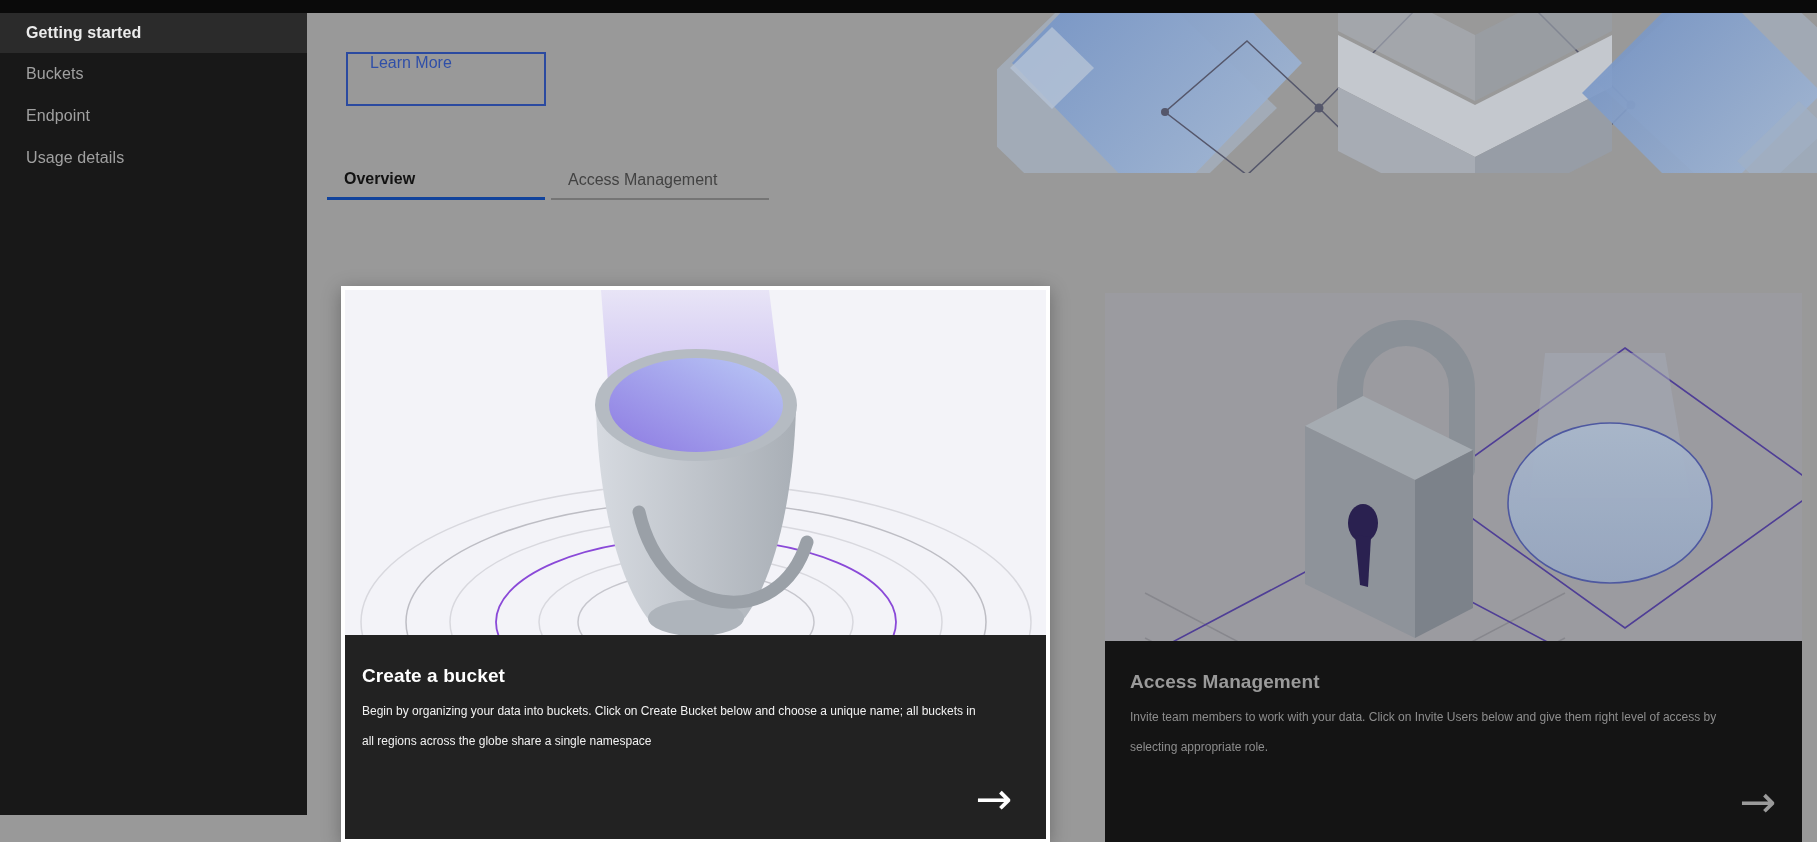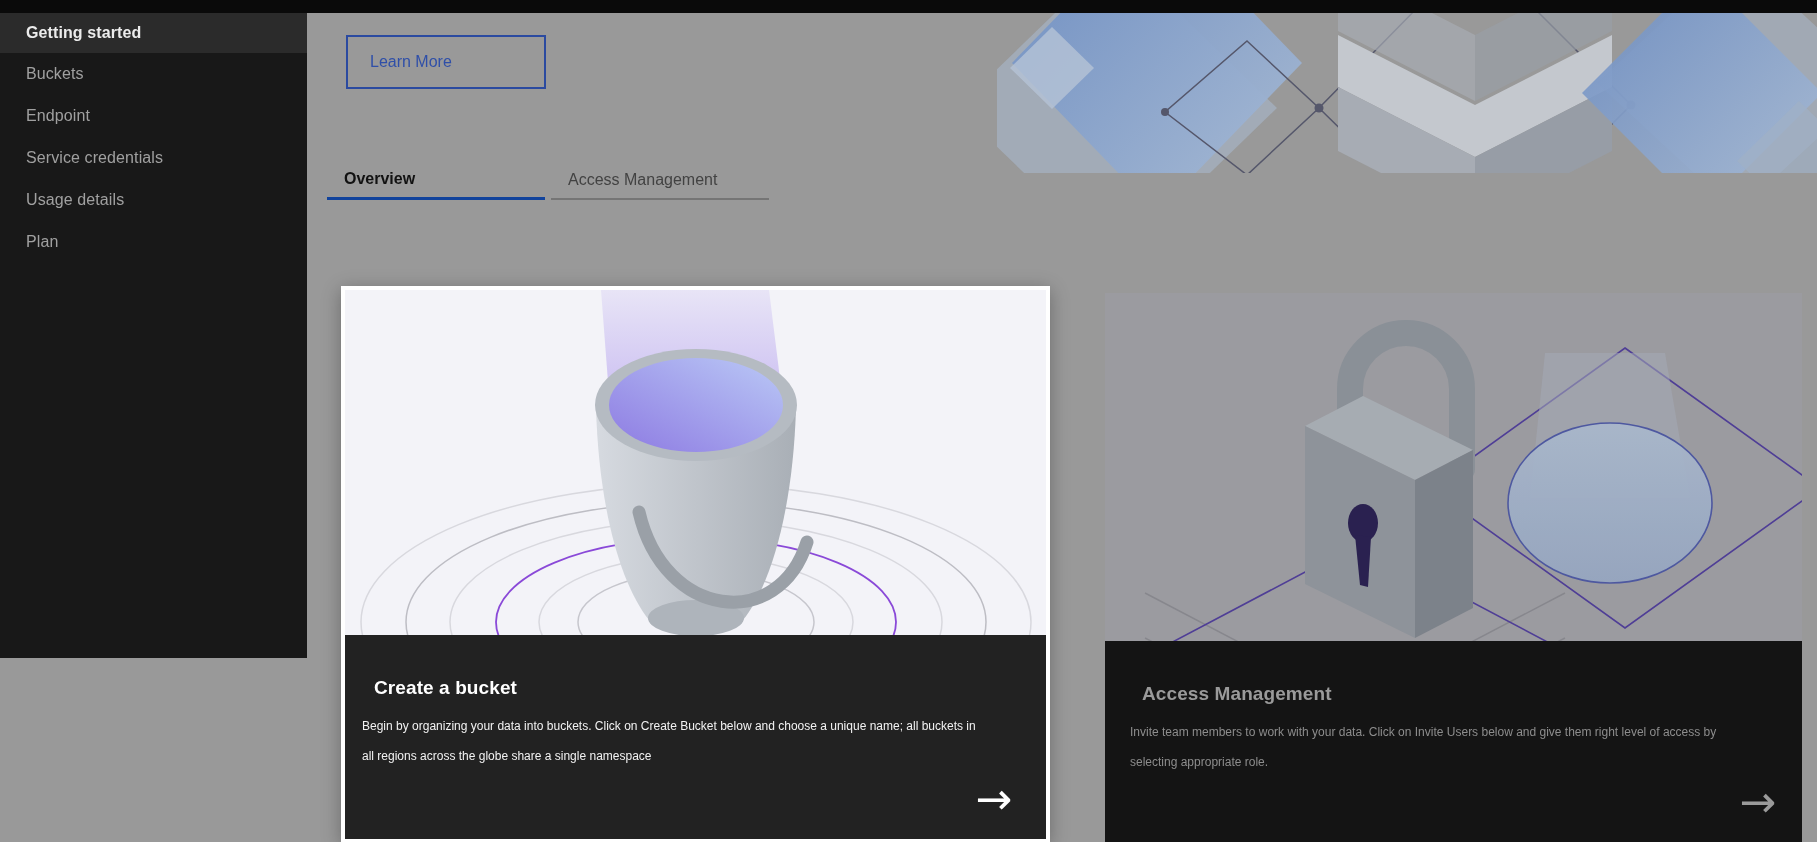--- a/index.html
+++ b/index.html
@@ -5,48 +5,48 @@
   html,body{margin:0;padding:0;background:#7d7d7d;}
   .screen{
     position:relative;width:1817px;height:842px;overflow:hidden;
     background:#999999;
     font-family:"Liberation Sans","DejaVu Sans",sans-serif;
     -webkit-font-smoothing:antialiased;
   }
   
   .top-bar{position:absolute;left:0;top:0;width:1817px;height:13px;background:#0a0a0a;z-index:30;}
   
-  .sidebar{position:absolute;left:0;top:0;width:307px;height:658px;background:#181818;z-index:20;padding-top:13px;box-sizing:border-box;}
+  .sidebar{position:absolute;left:0;top:0;width:307px;height:815px;background:#181818;z-index:20;padding-top:13px;box-sizing:border-box;}
   .side-item{
     height:42px;display:flex;align-items:center;padding-left:26px;
     font-size:16px;color:#a0a0a0;cursor:pointer;letter-spacing:.1px;
   }
   .side-item.active{background:#2b2b2b;color:#ececec;font-weight:bold;height:40px;}
   
   .hero{position:absolute;left:997px;top:13px;width:820px;height:160px;z-index:1;overflow:hidden;}
   
   .learn-more{
-    position:absolute;left:346px;top:35px;width:200px;height:54px;
+    position:absolute;left:346px;top:52px;width:200px;height:54px;
     background:transparent;border:2px solid #2b4aa0;color:#2f4fa8;
     font-size:16px;font-family:inherit;text-align:left;padding:0 0 0 22px;
-    display:flex;align-items:center;cursor:pointer;z-index:10;
+    display:flex;align-items:flex-start;cursor:pointer;z-index:10;
   }
   
   .tabs{position:absolute;left:327px;top:160px;display:flex;gap:6px;z-index:10;}
   .tab{
     width:218px;height:40px;box-sizing:border-box;display:flex;align-items:flex-end;
     padding:0 0 9px 17px;font-size:16px;color:#424242;cursor:pointer;
     border-bottom:2px solid #757575;
   }
   .tab.active{color:#121212;font-weight:bold;border-bottom:3px solid #11439c;}
   
   .card{position:absolute;box-sizing:border-box;z-index:5;cursor:pointer;}
   .card-illus{width:100%;overflow:hidden;}
   .card-panel{position:relative;width:100%;box-sizing:border-box;}
-  .card-title{margin:12px;font-size:19px;font-weight:bold;letter-spacing:.1px;}
+  .card-title{margin:0;font-size:19px;font-weight:bold;letter-spacing:.1px;}
   .card-body{margin:9px 0 0 0;font-size:12px;line-height:30px;}
   .arrow-glyph{
     position:absolute;font-size:44px;line-height:30px;font-weight:400;
     font-family:"DejaVu Sans",sans-serif;cursor:pointer;
   }
   
   .card-create{
     left:341px;top:286px;width:709px;height:556px;
     border:4px solid #ffffff;background:#222222;
     box-shadow:0 4px 18px rgba(0,0,0,.30);z-index:15;
@@ -75,27 +75,21 @@
     <div class="side-item active">
         <span>Getting started</span>
       </div>
     <div class="side-item">
         <span>Buckets</span>
       </div>
     <div class="side-item">
         <span>Endpoint</span>
       </div>
     <div class="side-item">
-        <span>Service credentials</span>
-      </div>
-    <div class="side-item">
         <span>Usage details</span>
-      </div>
-    <div class="side-item">
-        <span>Plan</span>
       </div>
   </aside>
 
   <div class="hero">
     <svg width="820" height="160" viewBox="0 0 820 160" xmlns="http://www.w3.org/2000/svg">
       <defs>
         <linearGradient id="hgrad1" x1="0" y1="0" x2="1" y2="1">
           <stop offset="0" stop-color="#6b8cc2"></stop>
             <stop offset="1" stop-color="#aabdd6"></stop>
         </linearGradient>

